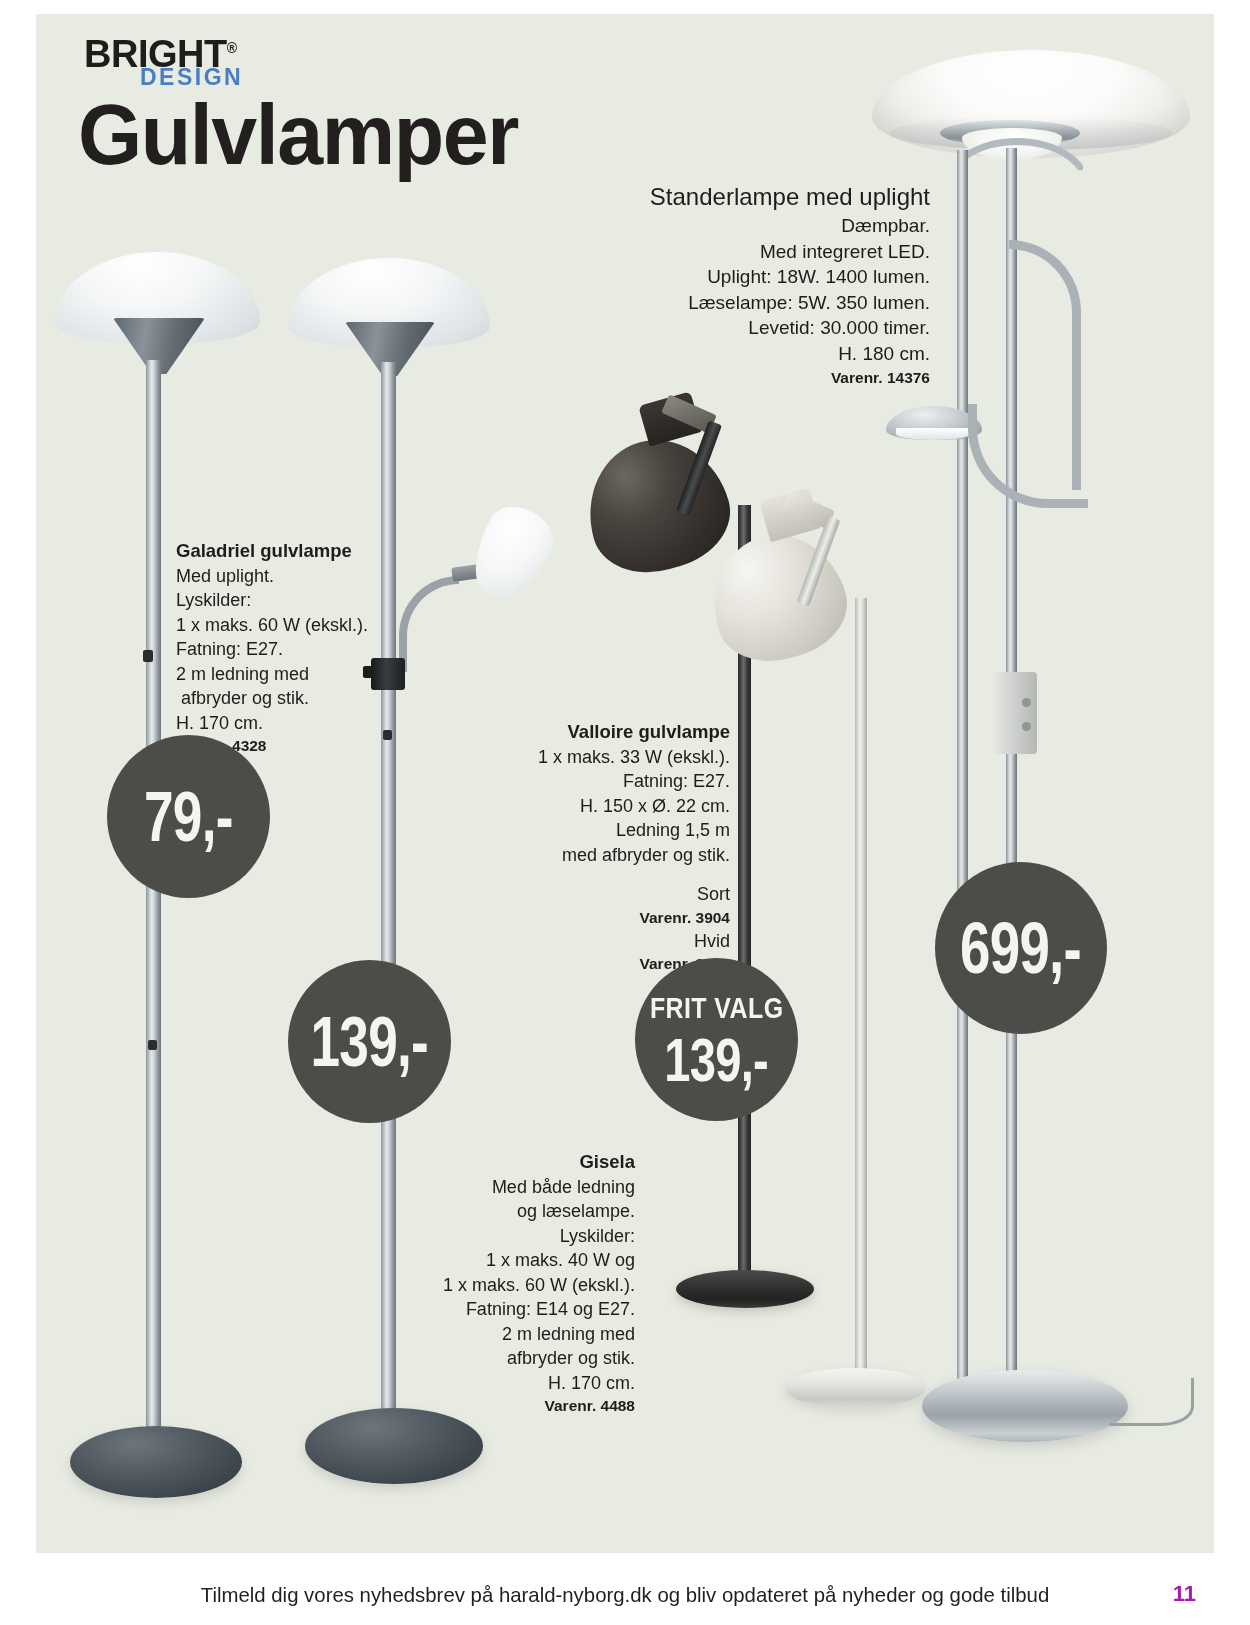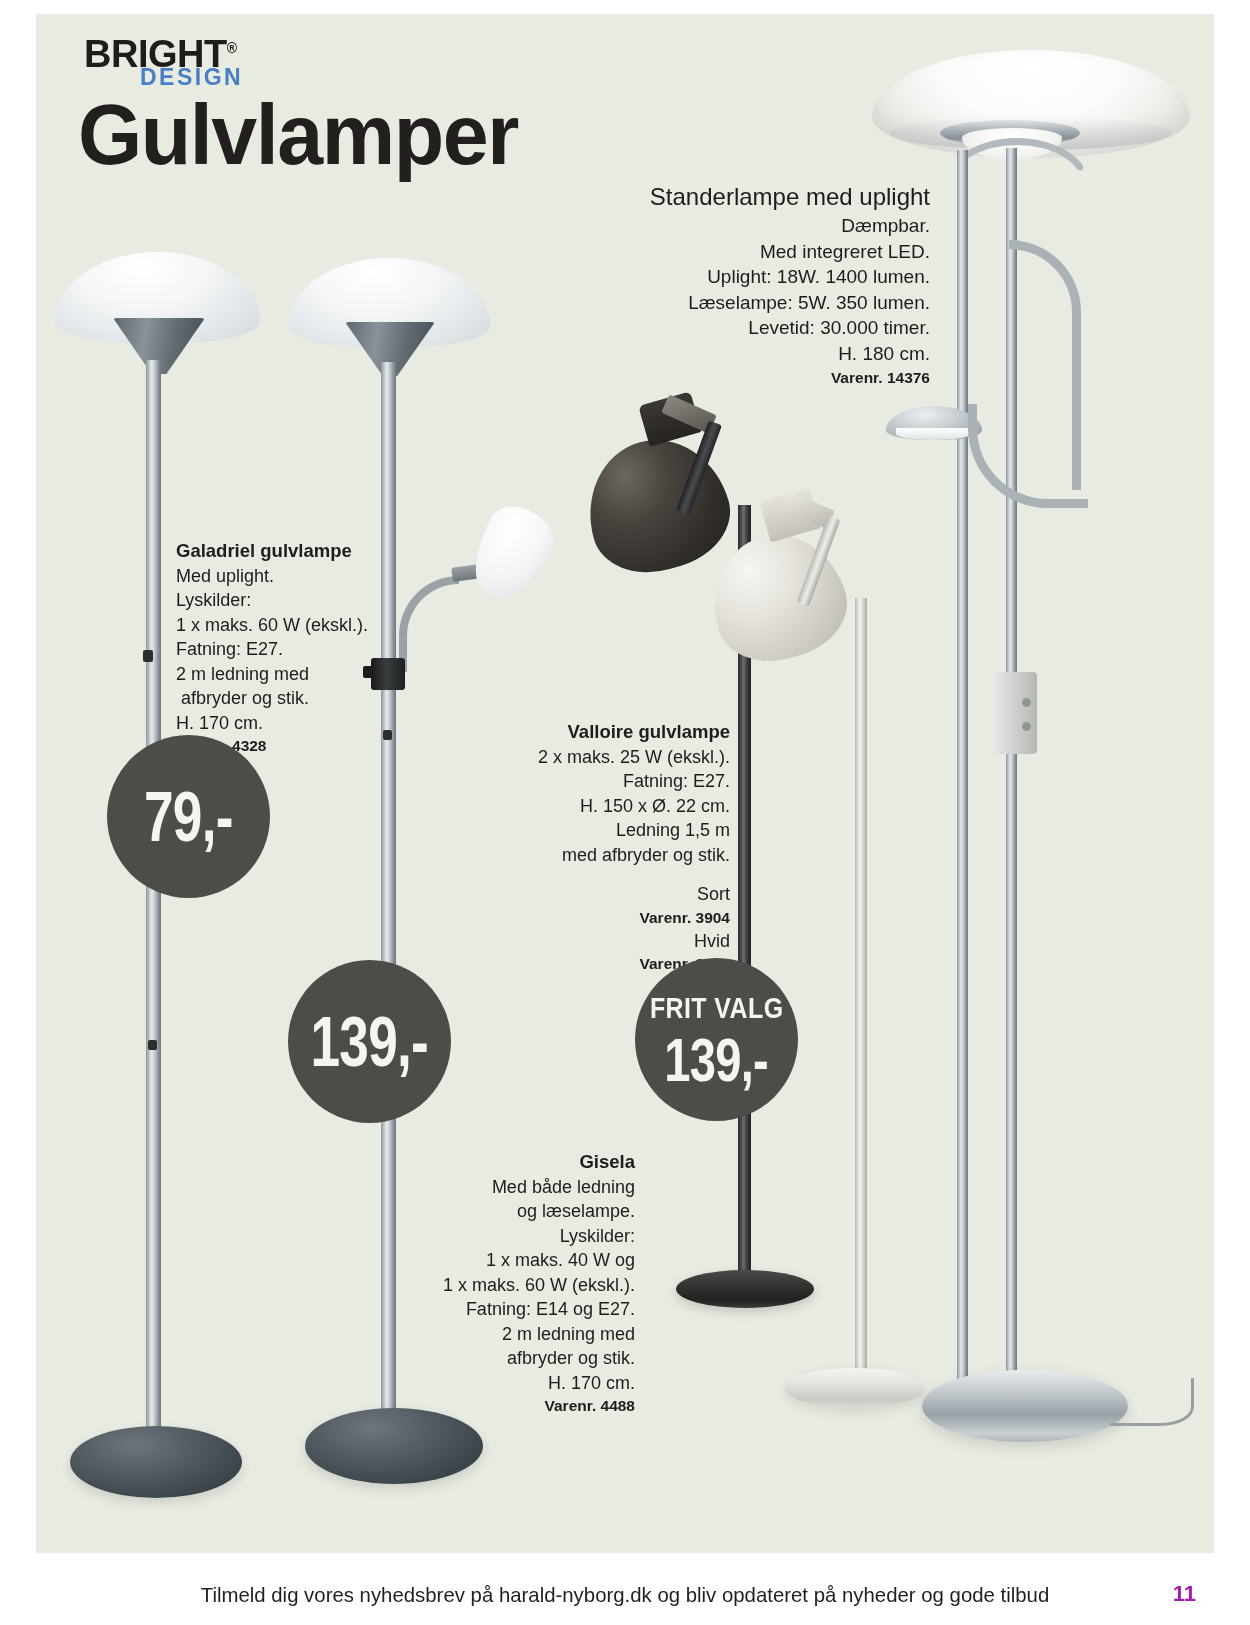--- a/index.html
+++ b/index.html
@@ -355,21 +355,21 @@
     <div class="line">1 x maks. 60 W (ekskl.).</div>
     <div class="line">Fatning: E27.</div>
     <div class="line">2 m ledning med</div>
     <div class="line"> afbryder og stik.</div>
     <div class="line">H. 170 cm.</div>
     <div class="varenr">Varenr. 4328</div>
   </div>
 
   <div class="desc" id="desc-valloire">
     <div class="title">Valloire gulvlampe</div>
-    <div class="line">2 x maks. 25 W (ekskl.).</div>
+    <div class="line">1 x maks. 33 W (ekskl.).</div>
     <div class="line">Fatning: E27.</div>
     <div class="line">H. 150 x Ø. 22 cm.</div>
     <div class="line">Ledning 1,5 m</div>
     <div class="line">med afbryder og stik.</div>
     <span class="gap"></span>
     <div class="line">Sort</div>
     <div class="varenr">Varenr. 3904</div>
     <div class="line">Hvid</div>
     <div class="varenr">Varenr. 3948</div>
   </div>
@@ -394,20 +394,23 @@
 
   <div class="price-badge" id="badge-139">
     <div class="amount">139,-</div>
   </div>
 
   <div class="price-badge" id="badge-frit">
     <div class="frit">FRIT VALG</div>
     <div class="amount">139,-</div>
   </div>
 
+  <div class="price-badge" id="badge-699">
+    <div class="amount">699,-</div>
+  </div>
 
   <div class="white-margin-left"></div>
   <div class="white-margin-right"></div>
   <div class="white-margin-top"></div>
   <div class="footer-band"></div>
 
   <div id="footer-text">Tilmeld dig vores nyhedsbrev på harald-nyborg.dk og bliv opdateret på nyheder og gode tilbud</div>
   <div id="page-number">11</div>
 
 </div>

